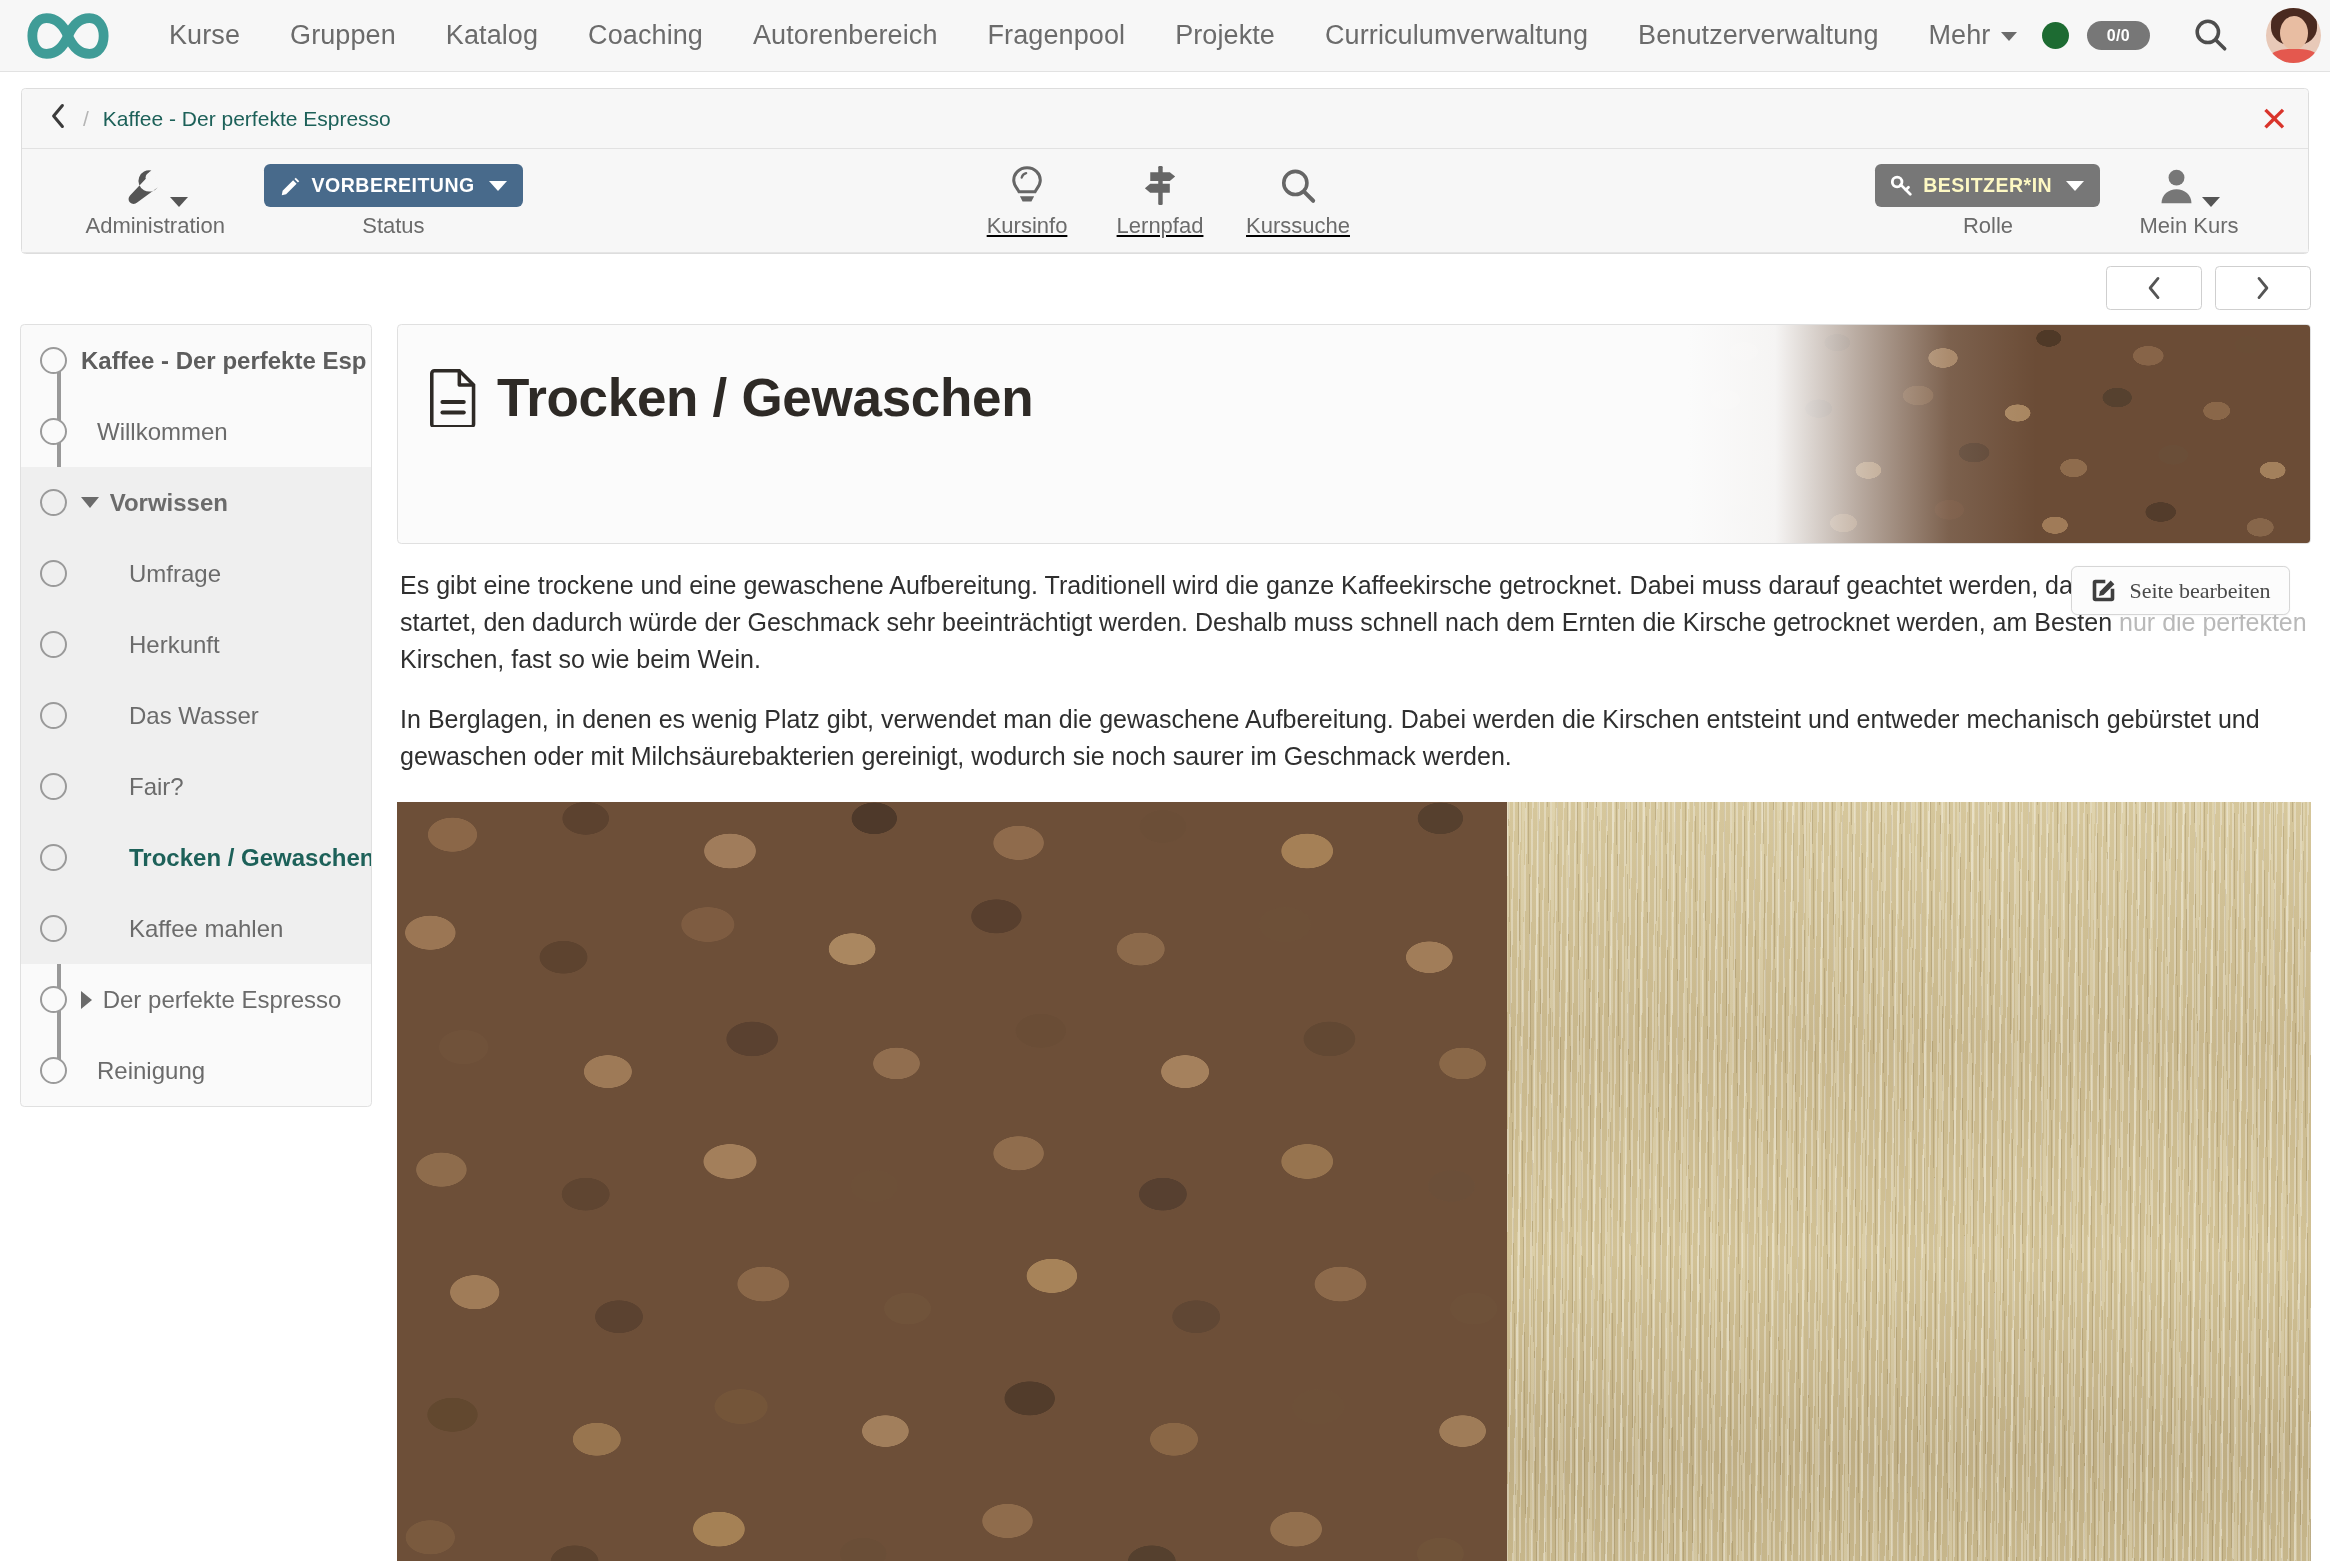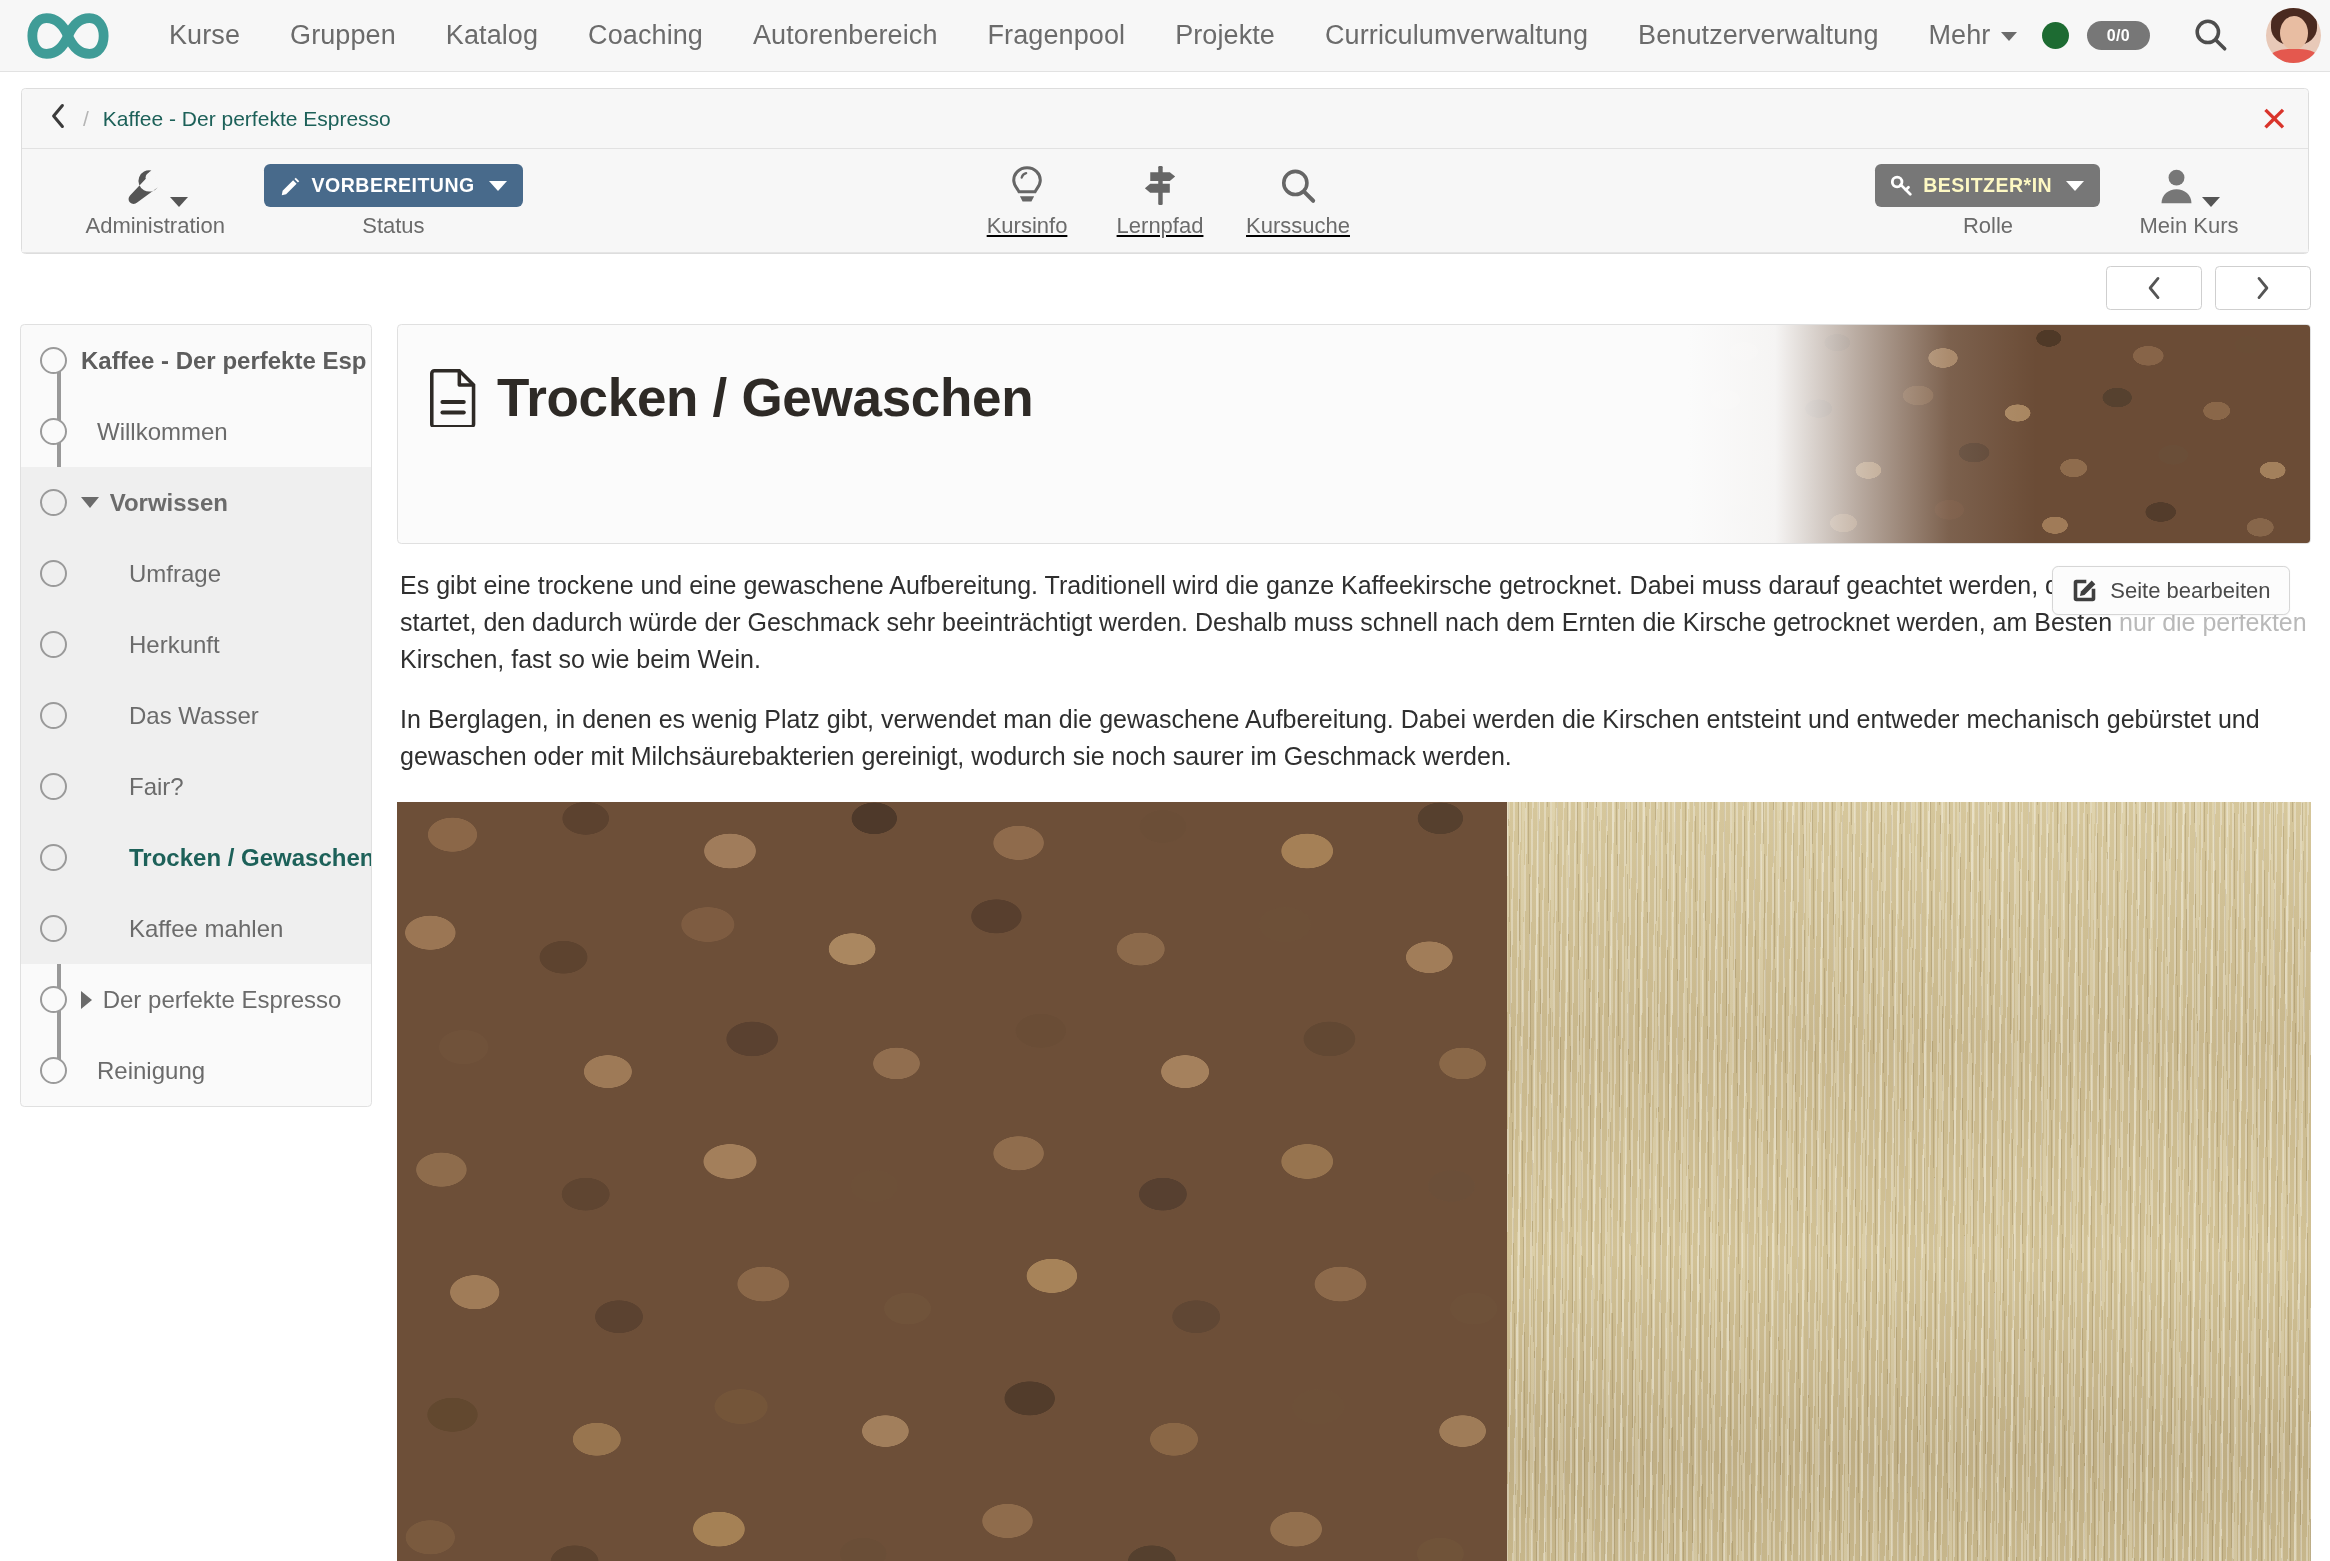--- a/index.html
+++ b/index.html
@@ -422,20 +422,21 @@
     border-radius: 6.2px;
     padding: 9.8px 18px;
     display: flex;
     align-items: center;
     gap: 12.4px;
     font-size: 22px;
     color: #4a4a4a;
     cursor: pointer;
     z-index: 20;
     box-shadow: 0 0.9px 1.8px rgba(0,0,0,0.04);
+    font-family: Liberation Serif, serif;
   }
 
   .content-image {
     margin-top: 27px;
     height: 817px;
     width: 100%;
     border-radius: 0;
     overflow: hidden;
     position: relative;
     display: flex;

